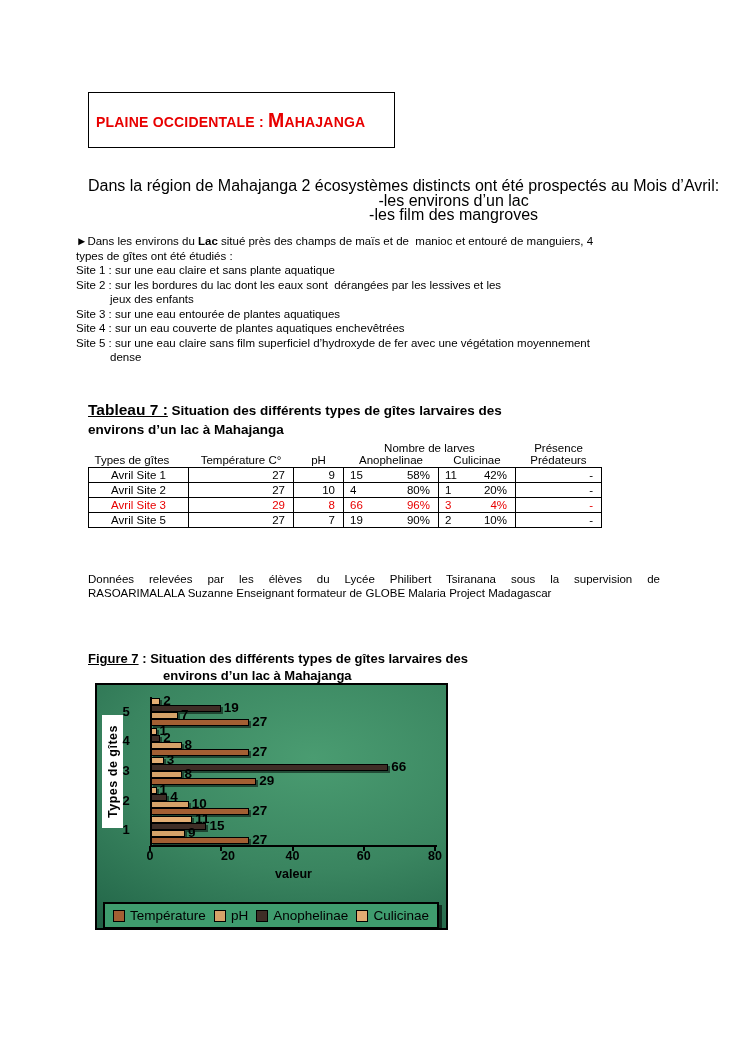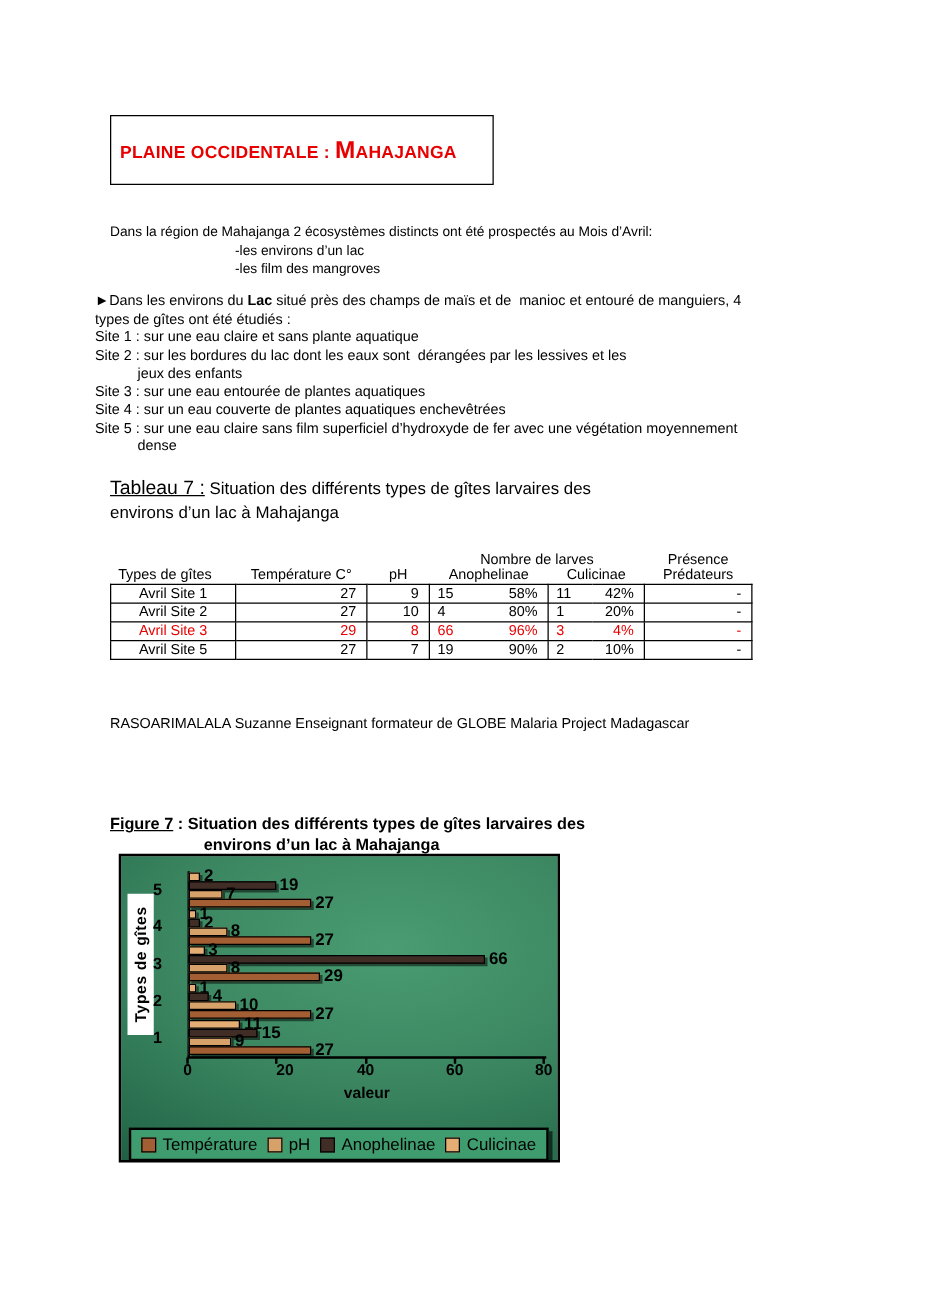--- a/index.html
+++ b/index.html
@@ -7,27 +7,27 @@
         font-family:"Liberation Sans","DejaVu Sans",sans-serif;color:#000;}
   .line{white-space:pre-wrap;}
 
   
   .title-box{position:absolute;left:88px;top:92px;width:307px;height:56px;border:1px solid #000;
              box-sizing:border-box;display:flex;align-items:center;padding-left:7px;}
   .title-text{color:#e80000;font-weight:bold;font-size:14px;letter-spacing:.2px;}
   .title-text .big{font-size:19.5px;}
 
   
-  .intro{position:absolute;left:88px;top:179px;font-size:11px;line-height:14.5px;}
+  .intro{position:absolute;left:88px;top:179px;font-size:16px;line-height:14.5px;text-align:center;}
   .intro .indent{padding-left:100px;}
   .lac{position:absolute;left:76px;top:234px;font-size:11.5px;line-height:14.5px;width:580px;}
   .lac .cont{padding-left:34px;}
   .b{font-weight:bold;}
 
-  .table-heading{position:absolute;left:88px;top:381px;font-weight:normal;font-size:13.5px;line-height:19px;}
+  .table-heading{position:absolute;left:88px;top:400px;font-weight:bold;font-size:13.5px;line-height:19px;}
   .table-heading .label{font-size:15.5px;text-decoration:underline;}
 
   
   .data-table{position:absolute;left:88px;top:441px;border-collapse:collapse;font-size:11.5px;}
   .data-table td{padding:1px 4px;height:15px;box-sizing:border-box;}
   .data-table tr.hdr td{border:none;height:13px;padding:0 4px;}
   .data-table tbody td{border:1px solid #000;}
   .data-table td.nr{border-right:none;}
   .data-table td.nl{border-left:none;}
   .tr-right{text-align:right;padding-right:8px !important;}
@@ -159,20 +159,21 @@
           <td class="tr-left nr">19</td>
           <td class="tr-right nl">90%</td>
           <td class="tr-left nr">2</td>
           <td class="tr-right nl">10%</td>
           <td class="tr-right">-</td>
         </tr>
       </tbody>
   </table>
 
   <div class="credits">
+    <div class="line just">Données relevées par les élèves du Lycée Philibert Tsiranana sous la supervision de</div>
     <div class="line">RASOARIMALALA Suzanne Enseignant formateur de GLOBE Malaria Project Madagascar</div>
   </div>
 
 
   <div class="figure-heading">
     <div class="line"><span class="label">Figure 7</span><span> : Situation des différents types de gîtes larvaires des</span></div>
     <div class="line l2">environs d’un lac à Mahajanga</div>
   </div>
 
   <div class="chart" id="chart">

